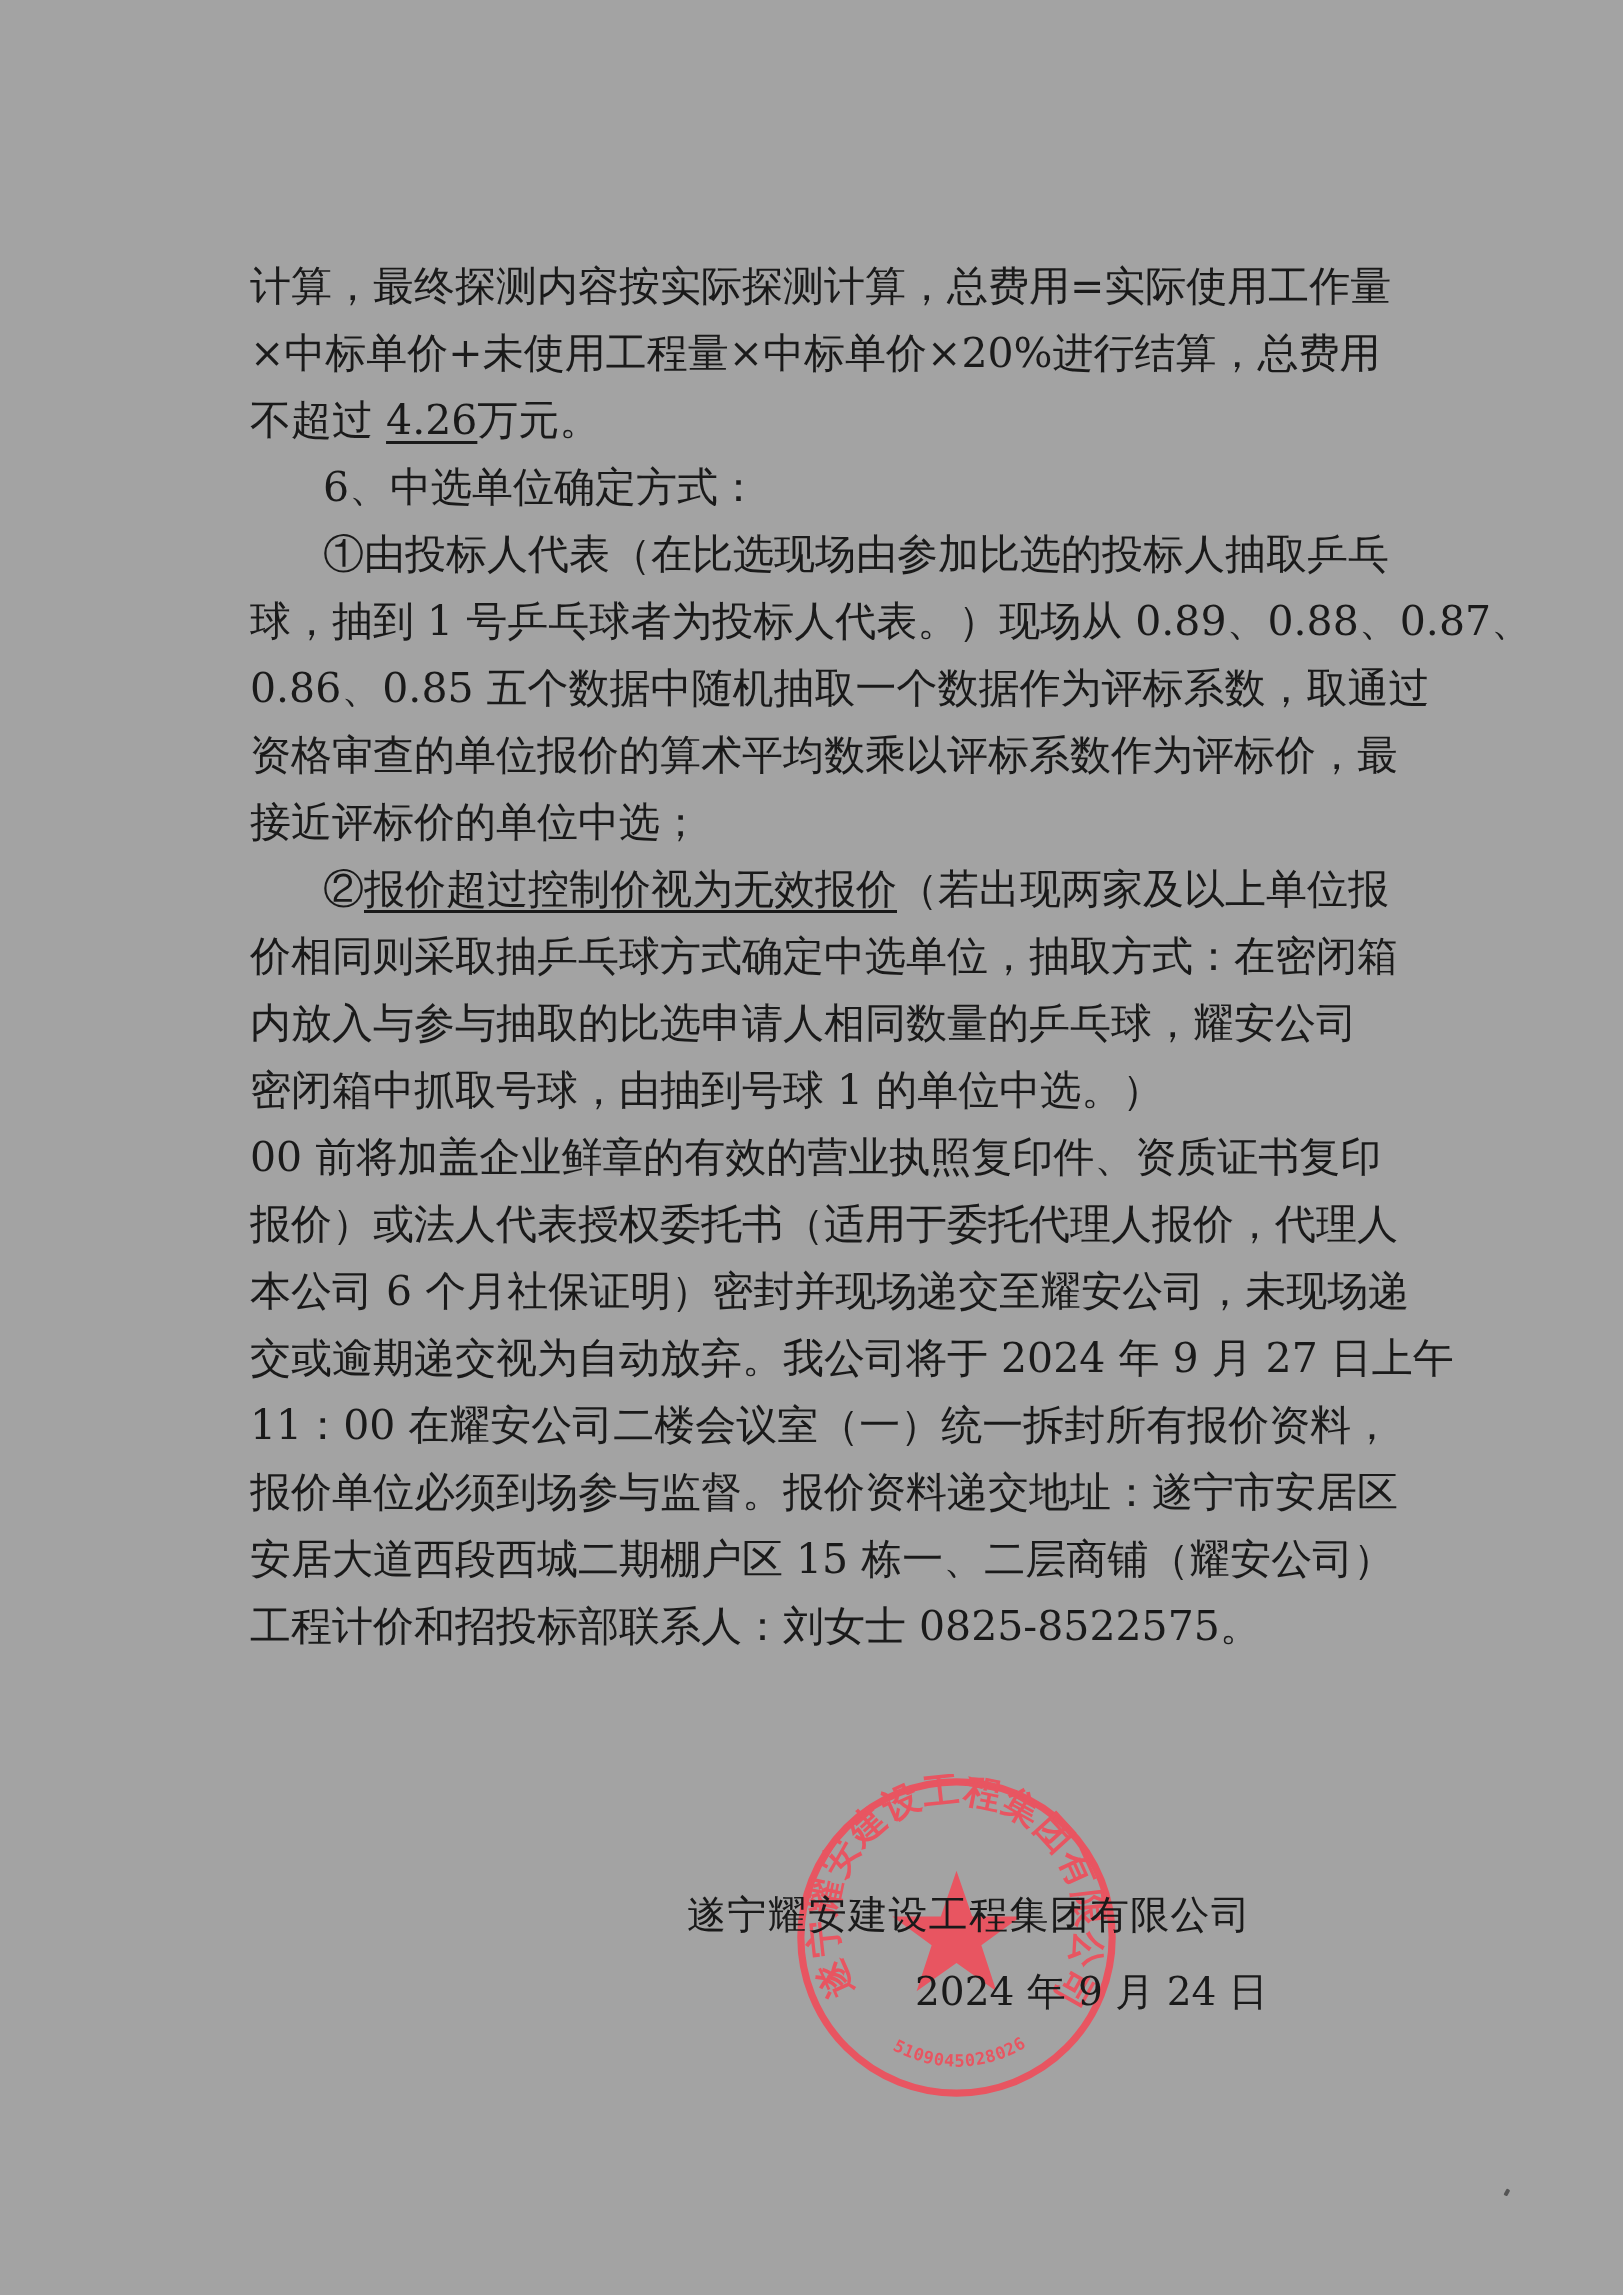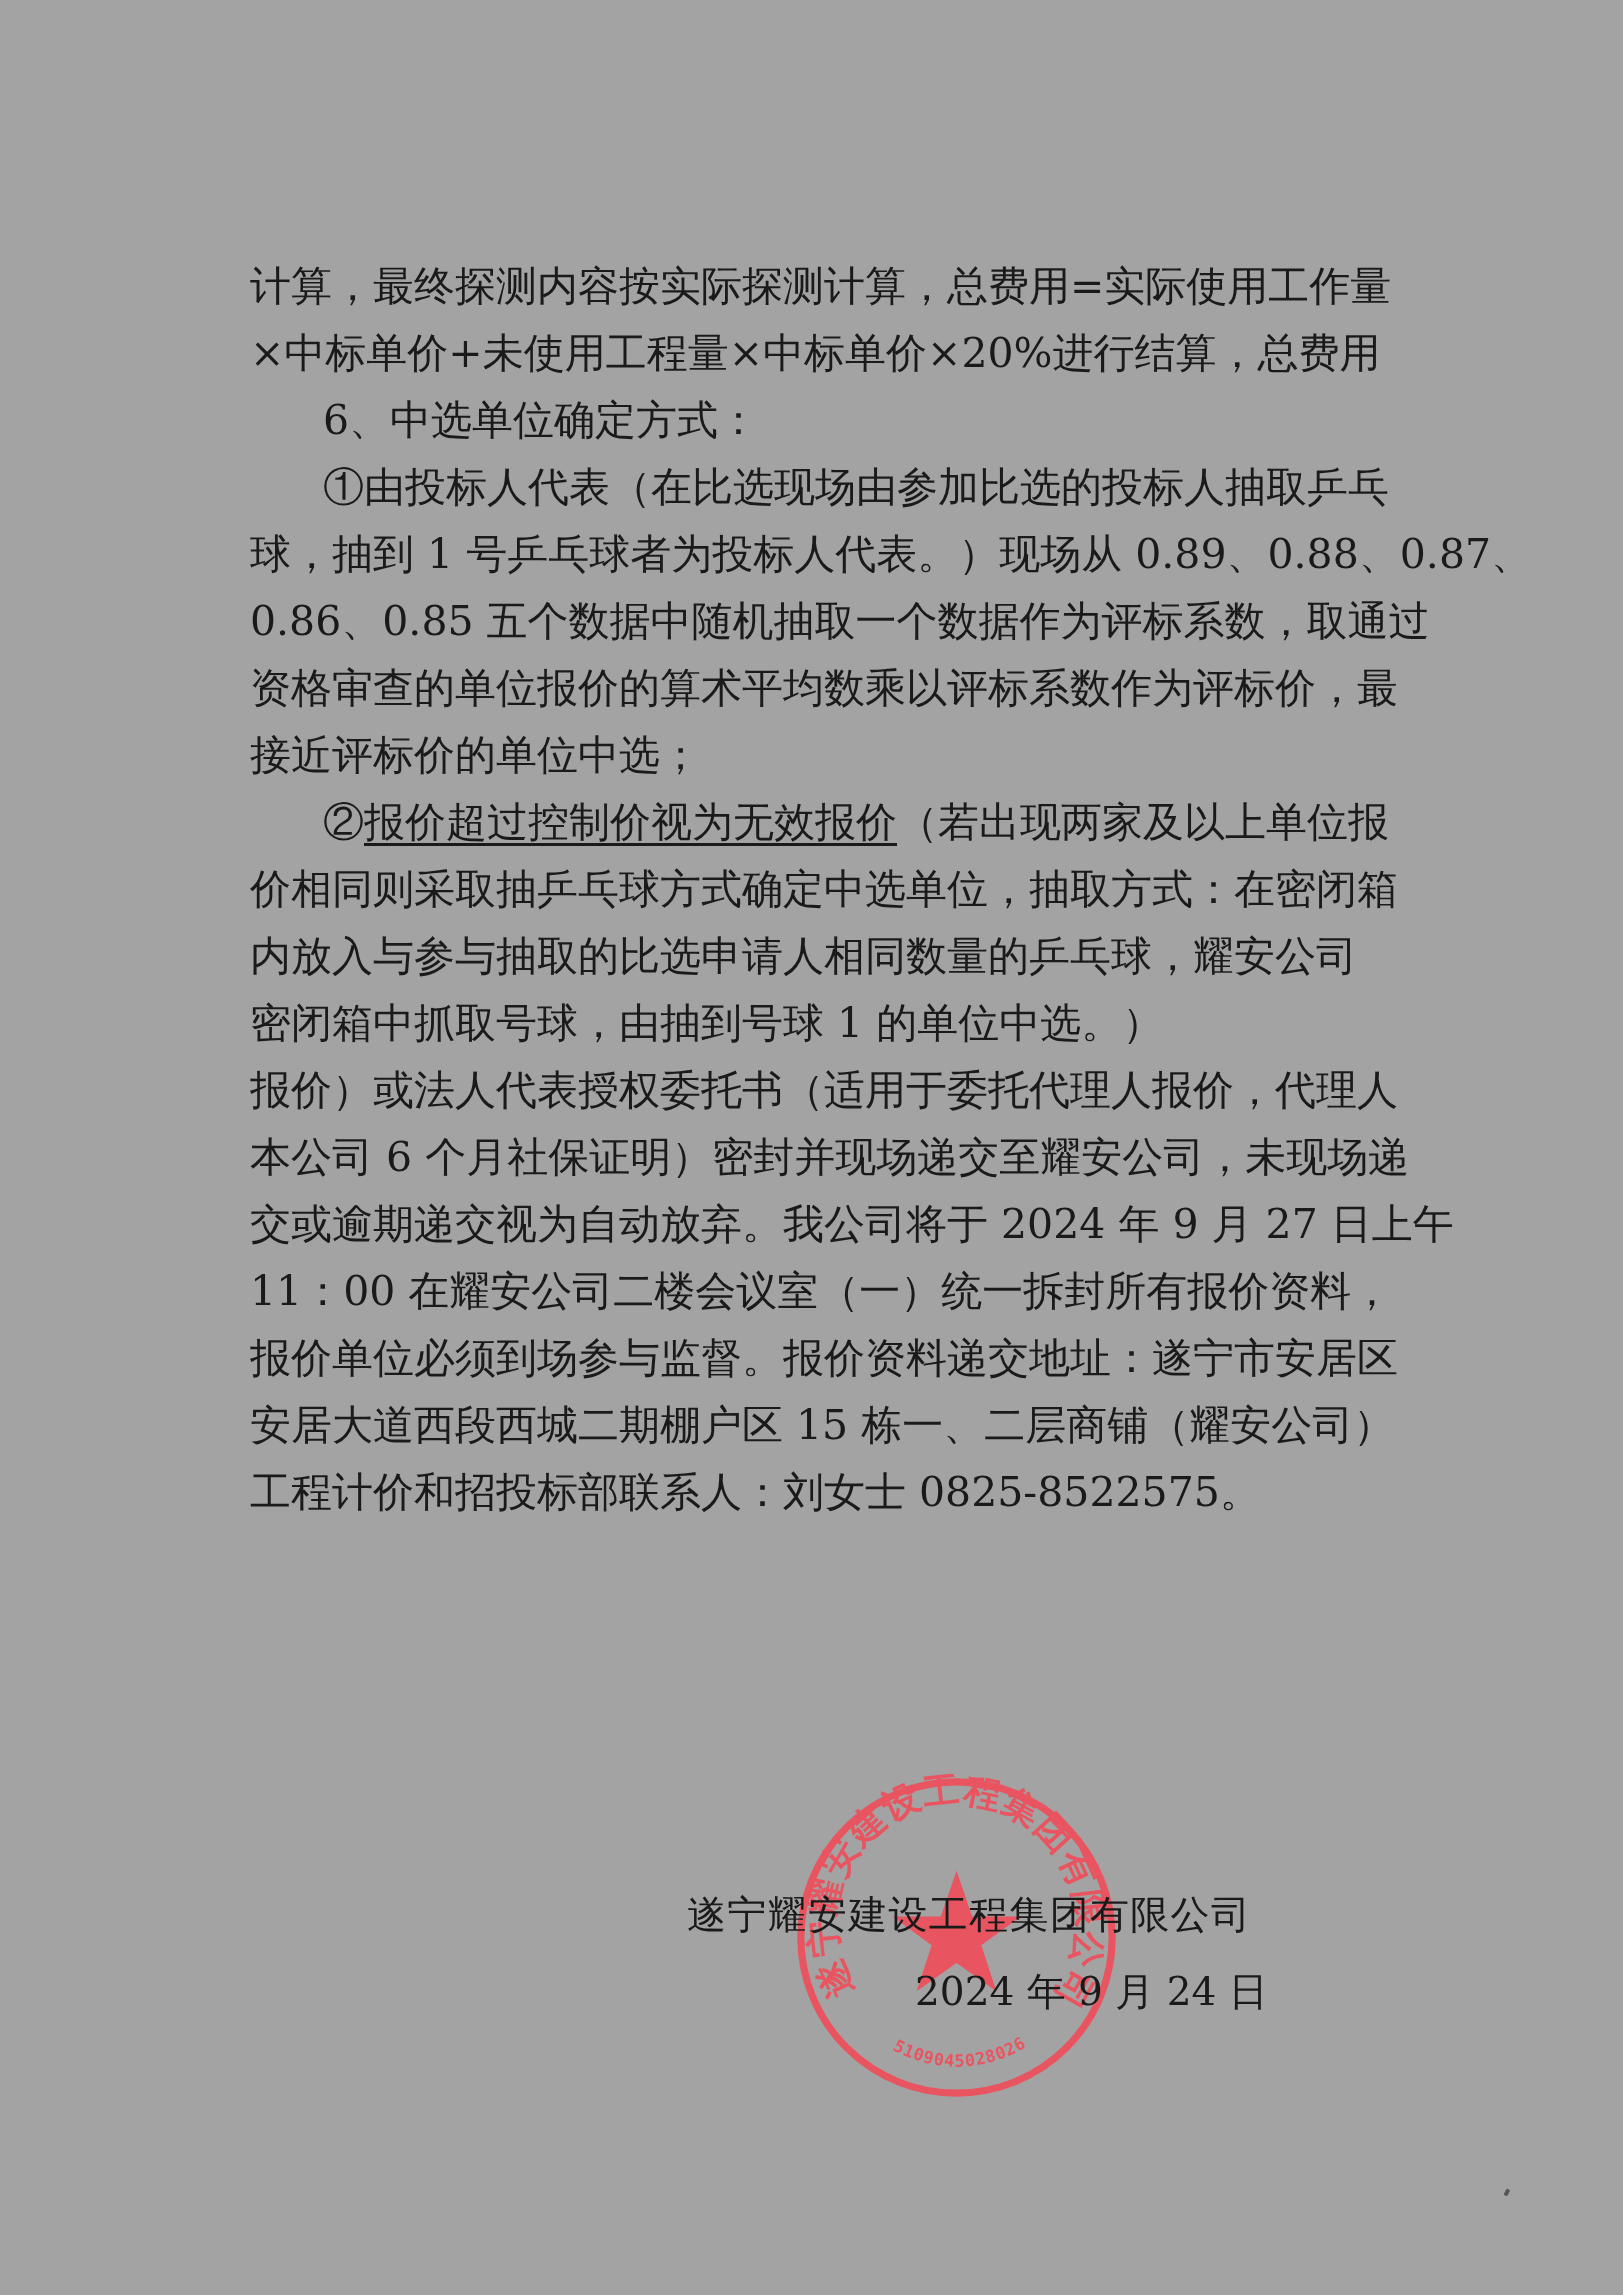--- a/index.html
+++ b/index.html
@@ -20,34 +20,36 @@
   .speck { position: absolute; left: 1505px; top: 2189px; width: 3.9px; height: 6.5px; background: #555; transform: rotate(30deg); border-radius: 1.3px; }
 </style>
 </head>
 <body>
 
 <div class="page">
   <div class="body-text">
 
     <div class="line">计算，最终探测内容按实际探测计算，总费用=实际使用工作量</div>
     <div class="line">×中标单价+未使用工程量×中标单价×20%进行结算，总费用</div>
+    <div class="line last"><span>不超过 </span><span class="u">4.26</span><span>万元。</span></div>
 
     <div class="line last indent">6、中选单位确定方式：</div>
 
     <div class="line indent">①由投标人代表（在比选现场由参加比选的投标人抽取乒乓</div>
     <div class="line">球，抽到 1 号乒乓球者为投标人代表。）现场从 0.89、0.88、0.87、</div>
     <div class="line">0.86、0.85 五个数据中随机抽取一个数据作为评标系数，取通过</div>
     <div class="line">资格审查的单位报价的算术平均数乘以评标系数作为评标价，最</div>
     <div class="line last">接近评标价的单位中选；</div>
 
     <div class="line indent"><span>②</span><span class="u">报价超过控制价视为无效报价</span><span>（若出现两家及以上单位报</span></div>
     <div class="line">价相同则采取抽乒乓球方式确定中选单位，抽取方式：在密闭箱</div>
     <div class="line">内放入与参与抽取的比选申请人相同数量的乒乓球，耀安公司</div>
     <div class="line last">密闭箱中抓取号球，由抽到号球 1 的单位中选。）</div>
 
+    <div class="line">00  前将加盖企业鲜章的有效的营业执照复印件、资质证书复印</div>
     <div class="line">报价）或法人代表授权委托书（适用于委托代理人报价，代理人</div>
     <div class="line">本公司 6 个月社保证明）密封并现场递交至耀安公司，未现场递</div>
     <div class="line">交或逾期递交视为自动放弃。我公司将于 2024 年 9 月 27 日上午</div>
     <div class="line last">11：00 在耀安公司二楼会议室（一）统一拆封所有报价资料，</div>
     <div class="line">报价单位必须到场参与监督。报价资料递交地址：遂宁市安居区</div>
     <div class="line last">安居大道西段西城二期棚户区 15 栋一、二层商铺（耀安公司）</div>
     <div class="line last">工程计价和招投标部联系人：刘女士 0825-8522575。</div>
   </div>
 
   <svg class="stamp" viewBox="0 0 500 500" xmlns="http://www.w3.org/2000/svg">

